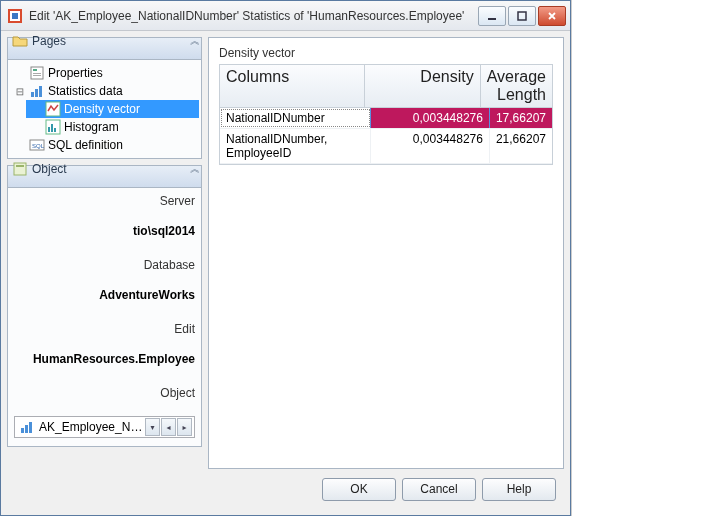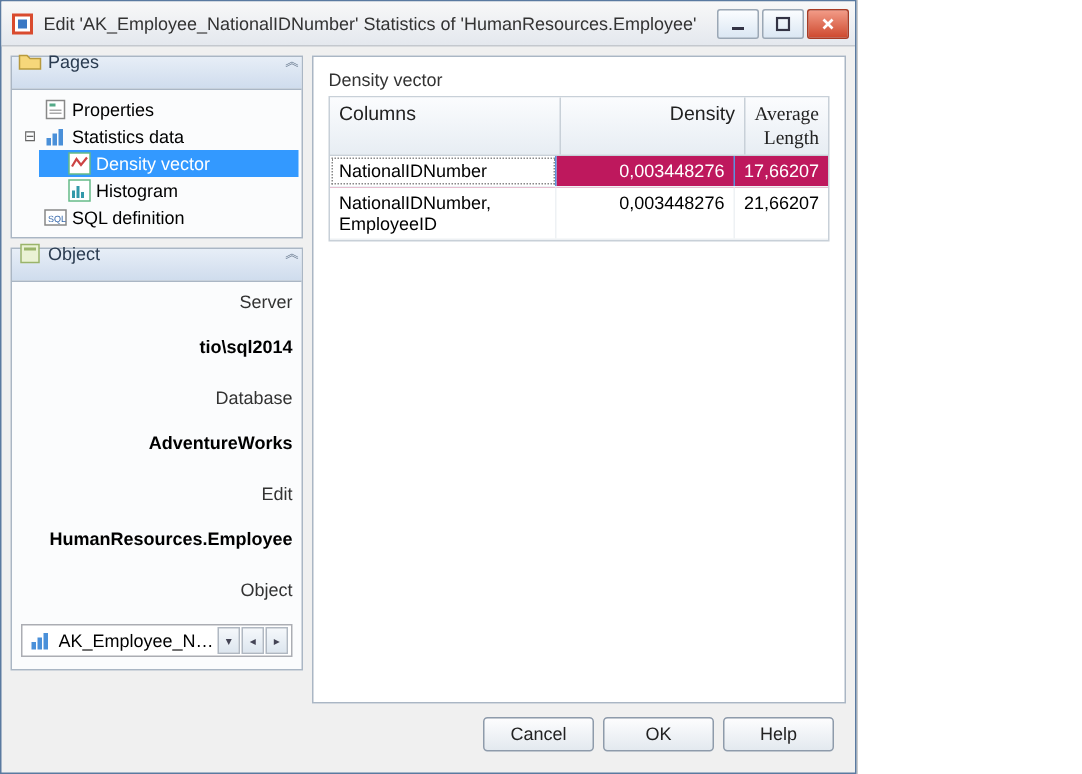--- a/index.html
+++ b/index.html
@@ -101,24 +101,24 @@
     display:flex; flex-direction:column;
     min-height:0;
   }
   .main-panel .section-label { color:#333; margin-bottom:4px; }
   .grid {
     border:1px solid #c8d0d8;
     display:flex; flex-direction:column;
   }
   .grid-head { display:flex; background:linear-gradient(#fbfcfe,#e7edf3); border-bottom:1px solid #c8d0d8; }
   .gh-cell {
-    padding:3px 6px; font-size:13px; color:#222;
+    padding:3px 6px; font-size:16px; color:#222;
     border-right:1px solid #c8d0d8;
   }
-  .gh-cell:last-child{border-right:none;font-family:Liberation Serif, serif;}
+  .gh-cell:last-child{border-right:none;}
   .col1{ width:190px; }
   .col2{ width:150px; text-align:right;}
   .col3{ flex:1; text-align:right;}
   .grid-row { display:flex; border-bottom:1px solid #eef1f4;}
   .gr-cell { padding:3px 6px; border-right:1px solid #eef1f4;}
   .gr-cell:last-child{border-right:none;}
   .grid-row.selected { background:#be185d; color:#fff; }
   .grid-row.selected .gr-cell{border-right-color:#5a92df;}
   .grid-row.selected .gr-cell.col1{ background:#fff; color:#000; outline:1px dotted #888; outline-offset:-2px;}
 
@@ -298,20 +298,20 @@
             <div class="gr-cell col3">17,66207</div>
           </div>
           <div class="grid-row">
             <div class="gr-cell col1">NationalIDNumber, EmployeeID</div>
             <div class="gr-cell col2">0,003448276</div>
             <div class="gr-cell col3">21,66207</div>
           </div>
         </div>
       </div>
       <div class="btnbar">
+        <div class="btn">OK</div>
         <div class="btn">Cancel</div>
-        <div class="btn">OK</div>
         <div class="btn">Help</div>
       </div>
     </div>
 
   </div>
 </div>
 
 </body></html>

